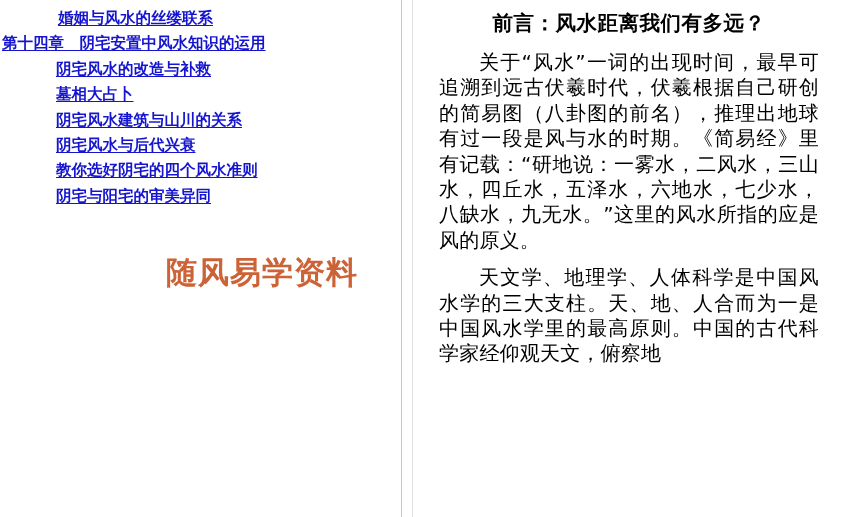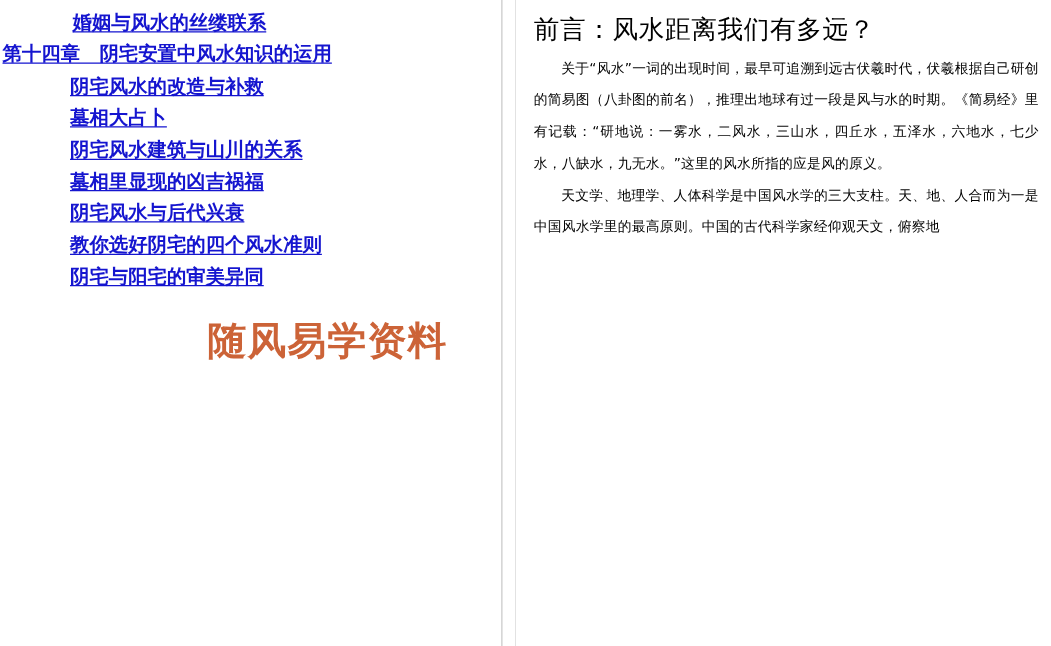--- a/index.html
+++ b/index.html
@@ -86,35 +86,35 @@
   .right-pane {
     position: relative;
     width: 428px;
     height: 517px;
     box-sizing: border-box;
     background: #ffffff;
     padding: 6px 10px 0 14px;
     overflow: hidden;
   }
   .article-title {
-    text-align: left;
+    text-align: center;
     font-size: 20.5px;
-    font-weight: normal;
+    font-weight: bold;
     color: #000000;
     line-height: 30px;
     margin: 2px 0 4px 0;
     letter-spacing: 0.5px;
   }
   .para {
-    font-size: 11px;
+    font-size: 20px;
     line-height: 25.4px;
     color: #000000;
     text-align: justify;
     text-justify: inter-ideograph;
-    margin: 0;
+    margin: 12px;
     text-indent: 2em;
     letter-spacing: 0.2px;
   }
   
   .right-edge {
     position: absolute;
     top: 0;
     right: 0;
     width: 2px;
     height: 517px;
@@ -126,21 +126,20 @@
 
 <div id="page">
 
   <div class="left-pane">
     <ul class="toc">
       <li class="toc-item indent-1">婚姻与风水的丝缕联系</li>
       <li class="toc-item indent-0">第十四章　阴宅安置中风水知识的运用</li>
       <li class="toc-item indent-2">阴宅风水的改造与补救</li>
       <li class="toc-item indent-2">墓相大占卜</li>
       <li class="toc-item indent-2">阴宅风水建筑与山川的关系</li>
-      <li class="toc-item indent-2">墓相里显现的凶吉祸福</li>
       <li class="toc-item indent-2">阴宅风水与后代兴衰</li>
       <li class="toc-item indent-2">教你选好阴宅的四个风水准则</li>
       <li class="toc-item indent-2">阴宅与阳宅的审美异同</li>
     </ul>
 
     <div class="watermark">随风易学资料</div>
 
     <div class="pane-divider"></div>
     <div class="pane-divider2"></div>
   </div>

